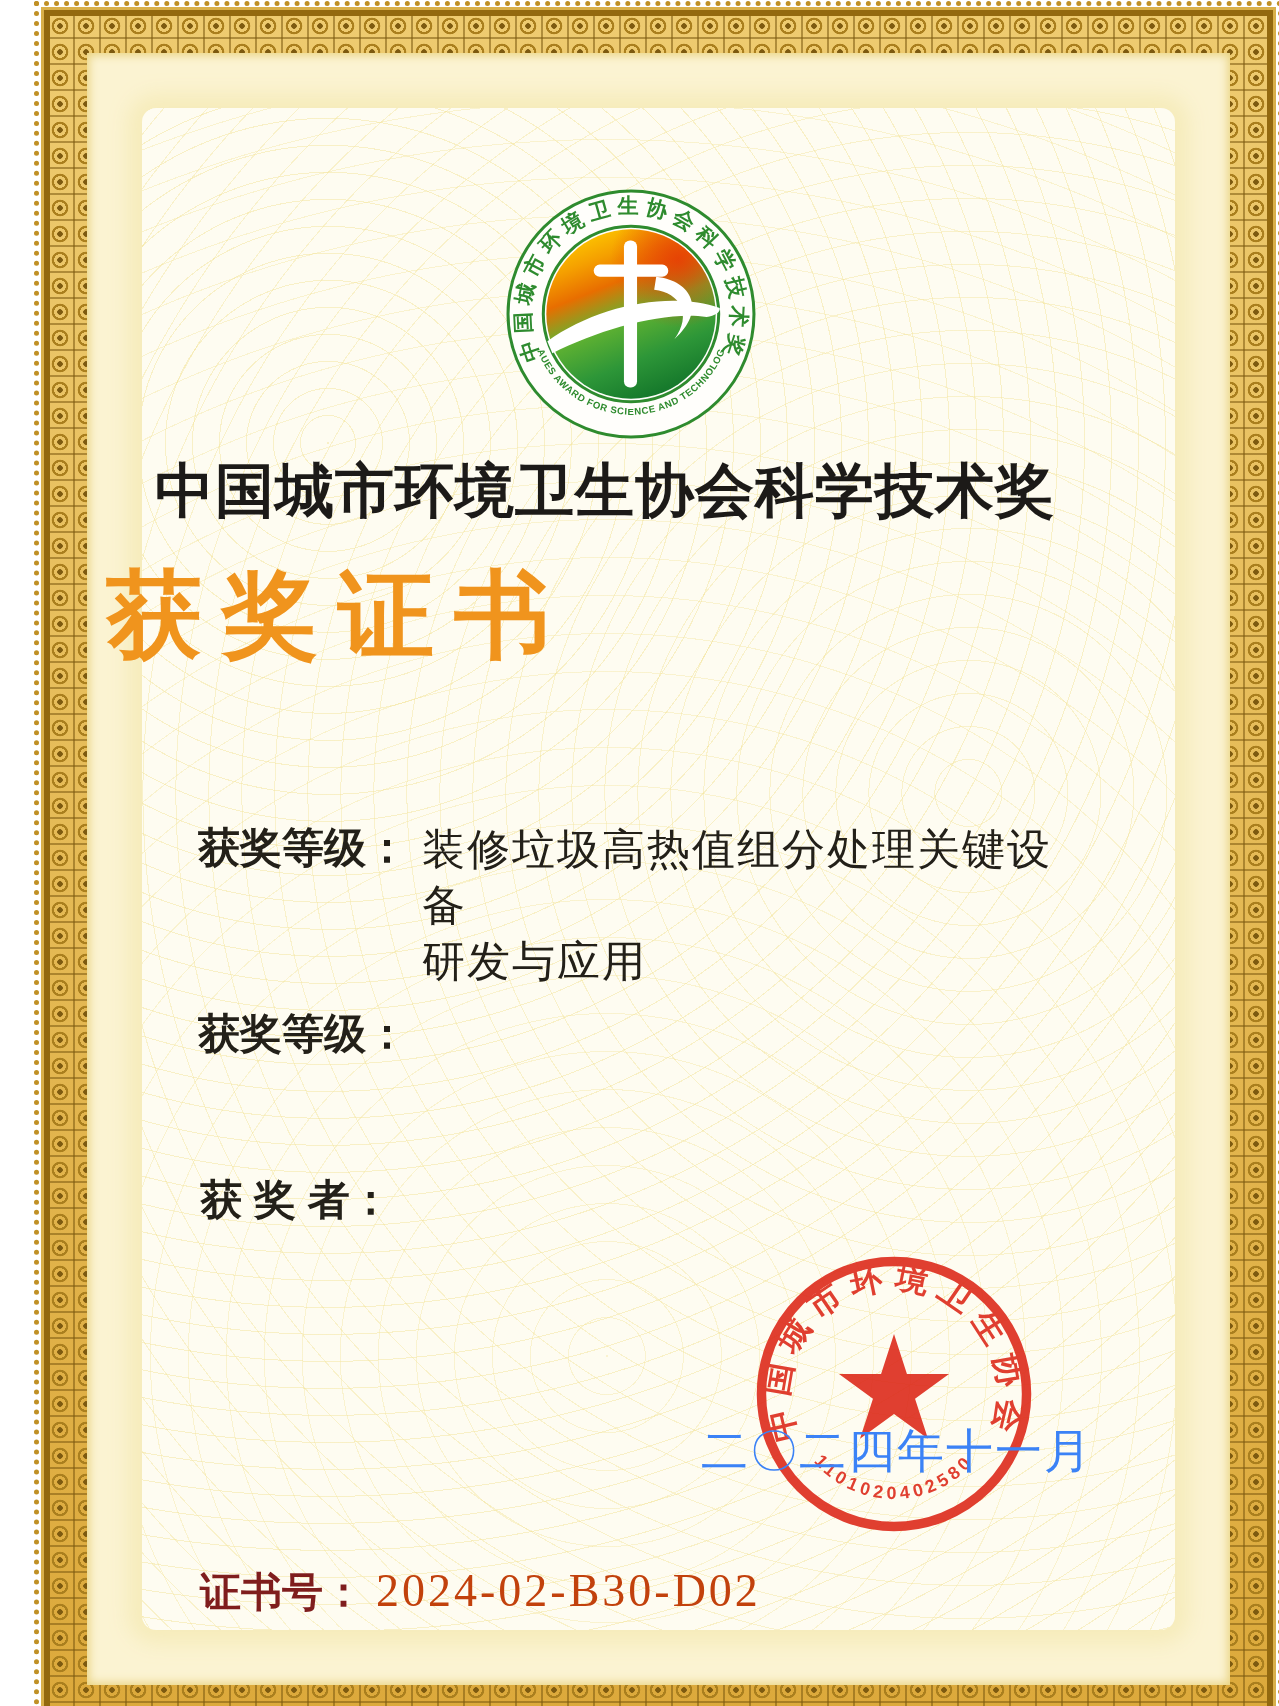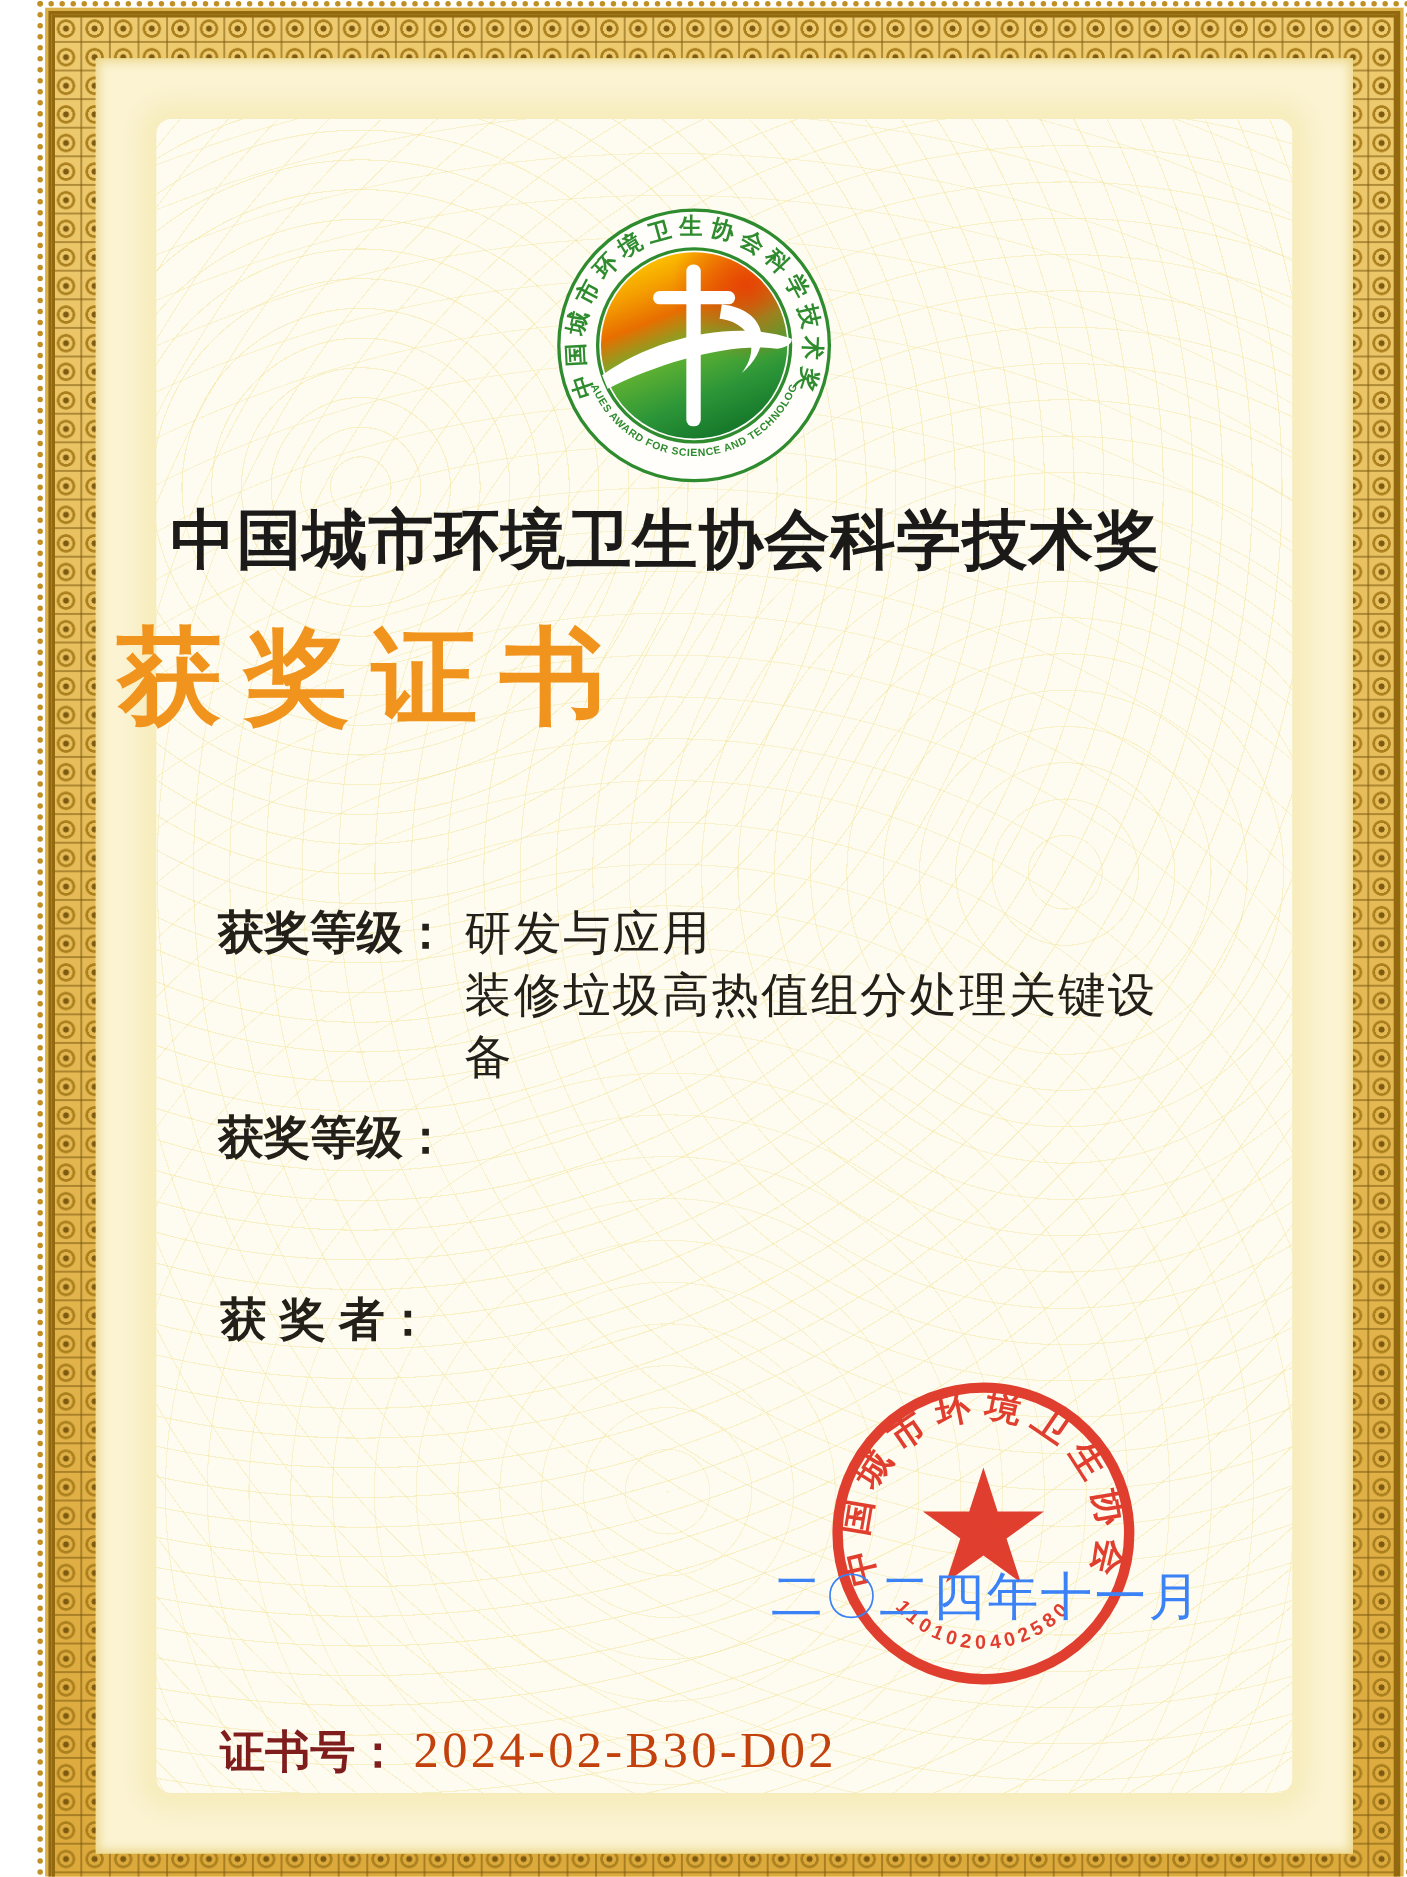--- a/index.html
+++ b/index.html
@@ -130,22 +130,22 @@
   </svg>
 </div>
 
 <div class="title">中国城市环境卫生协会科学技术奖</div>
 <div class="subtitle" style="color:#F0941D">获奖证书</div>
 
 <div class="fields">
   <div class="frow project">
     <div class="flabel">获奖等级：</div>
     <div class="fvalue">
+      <div>装修垃圾高热值组分处理关键设备</div>
       <div>研发与应用</div>
-      <div>装修垃圾高热值组分处理关键设备</div>
     </div>
   </div>
   <div class="frow grade">
     <div class="flabel">获奖等级：</div>
   </div>
   <div class="frow winner">
     <div class="flabel">获 奖 者：</div>
   </div>
 </div>
 

